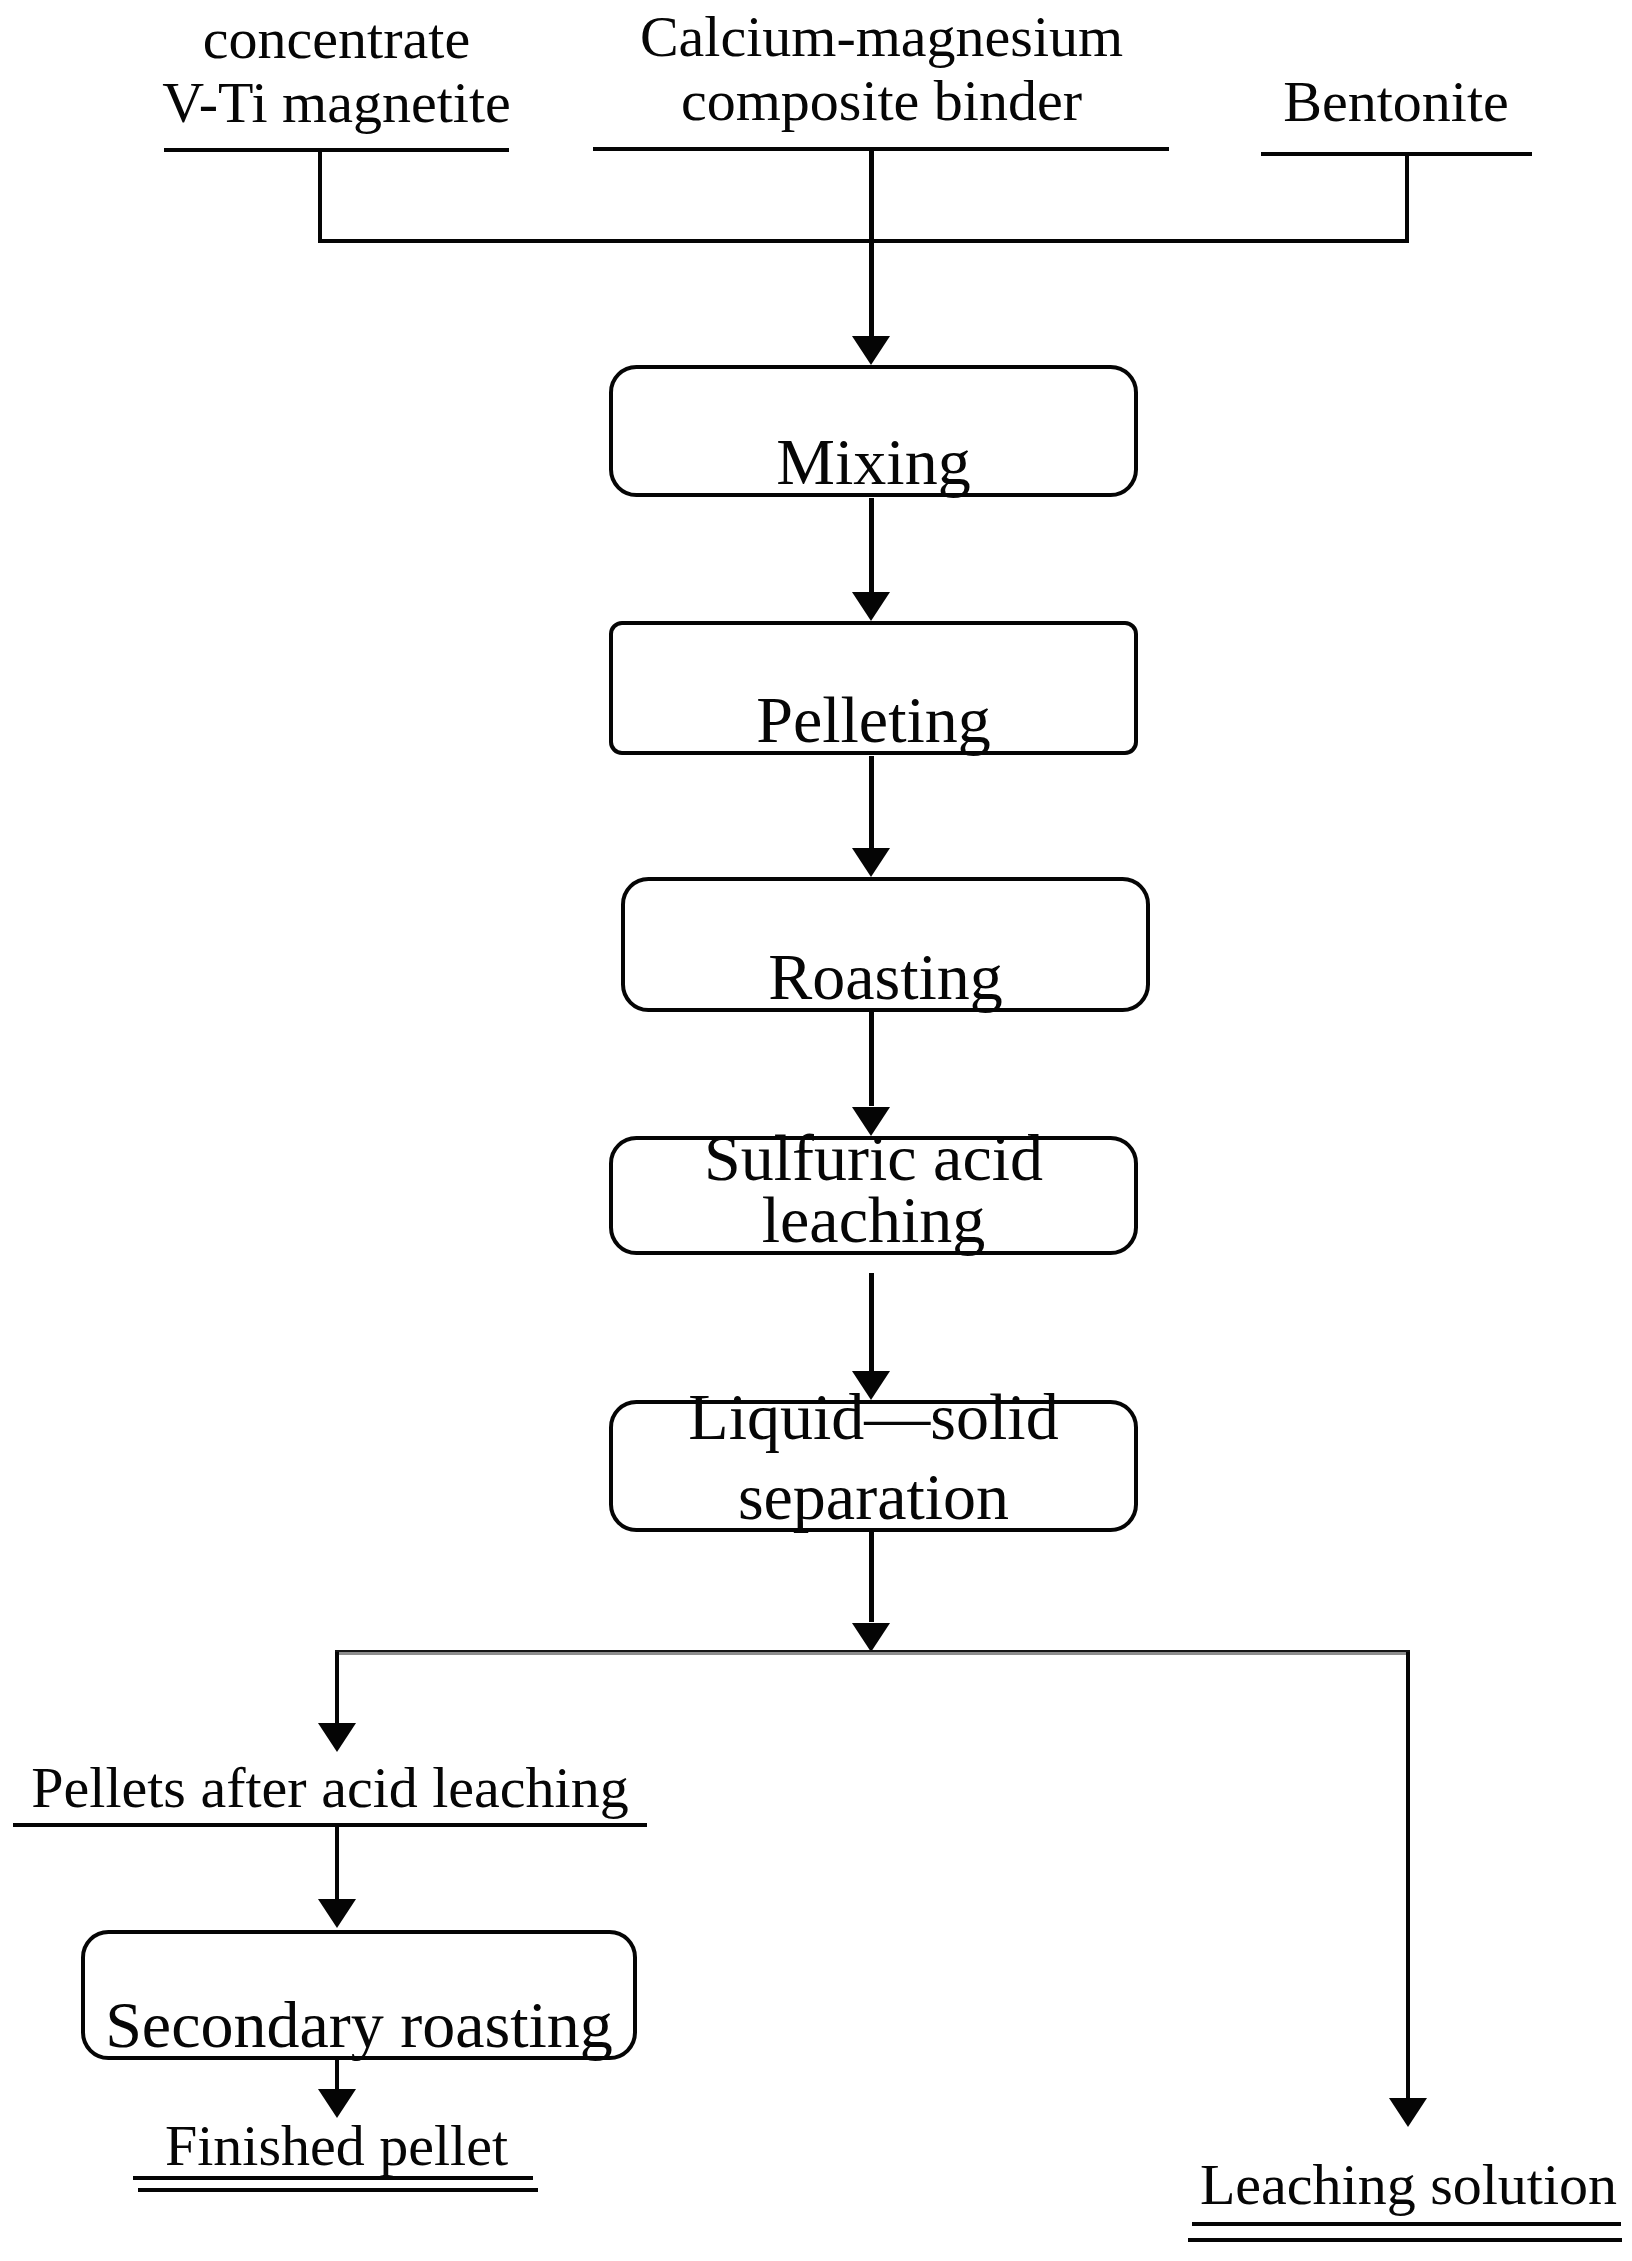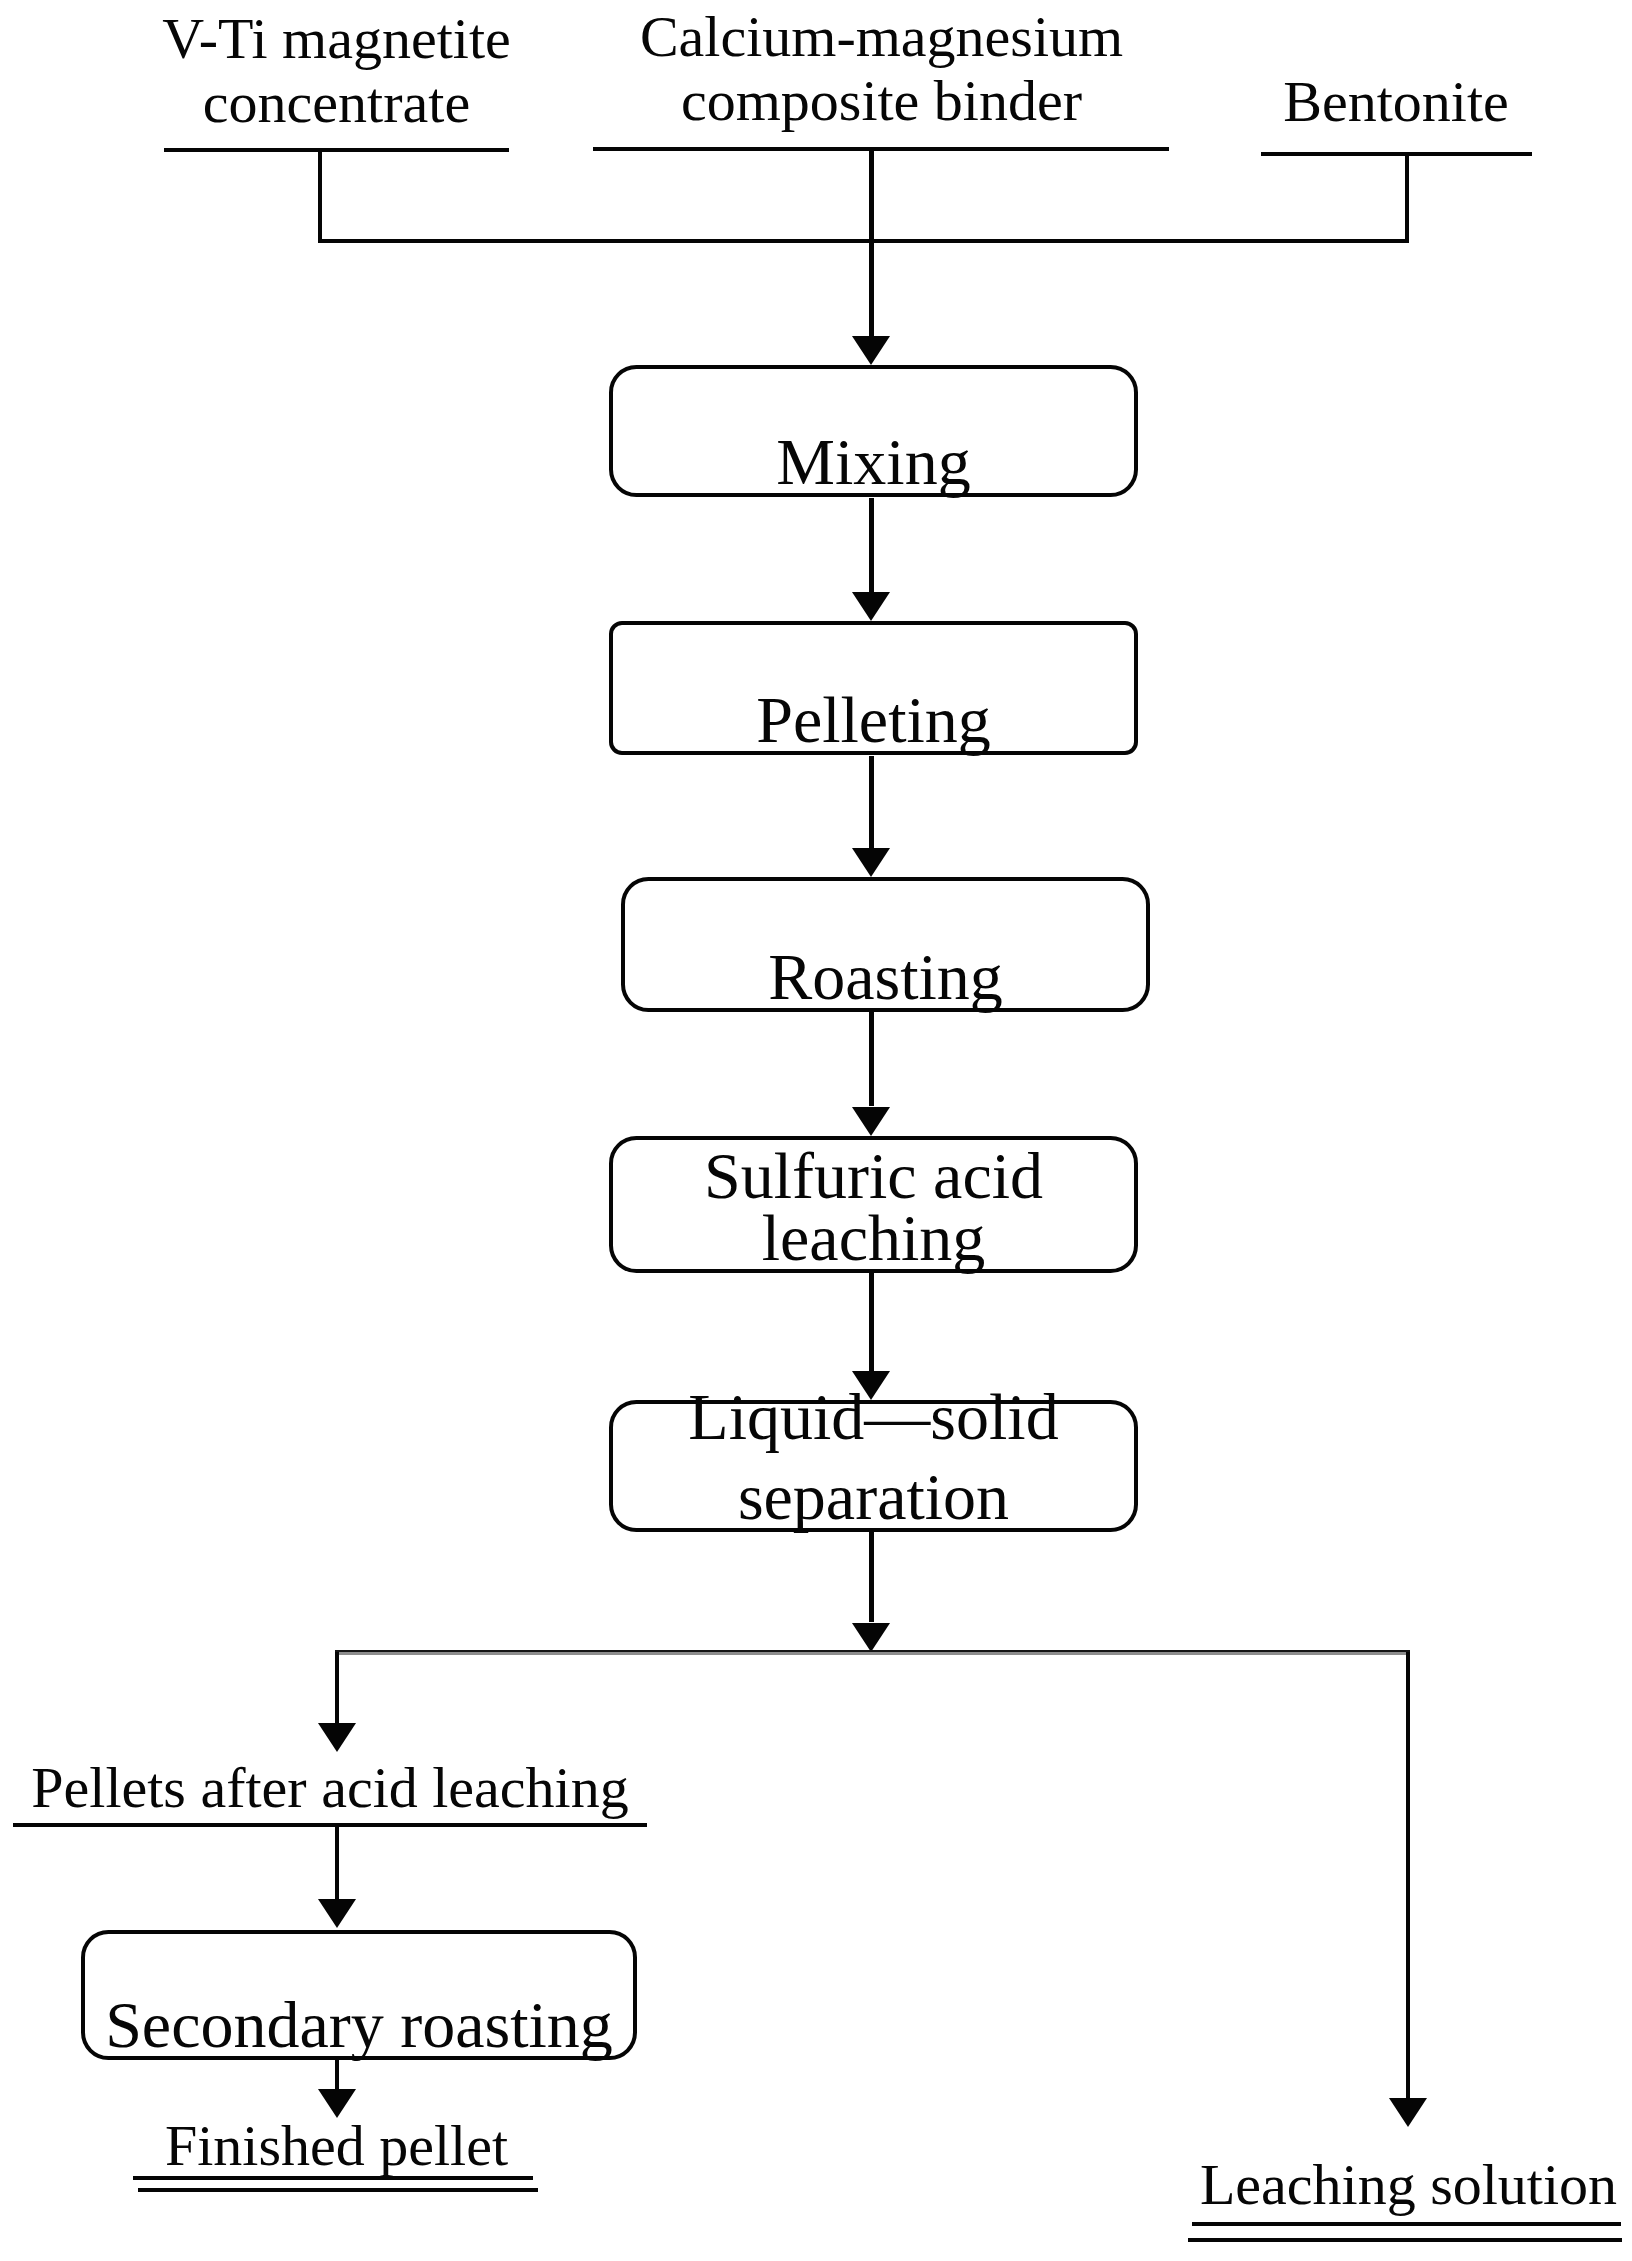--- a/index.html
+++ b/index.html
@@ -29,22 +29,22 @@
     position:absolute;height:4.6px;
     background:linear-gradient(to bottom,#141414 45%,#8d8d8d 45%);
   }
 </style>
 </head>
 <body>
 
 <div id="canvas">
 
   <div class="lbl" style="left:154px;top:7.3px;width:365px;">
+    <span class="ln">concentrate</span>
     <span class="ln">V-Ti magnetite</span>
-    <span class="ln">concentrate</span>
   </div>
   <div class="uline" style="left:164px;top:148px;width:345px;height:3.7px;"></div>
 
   <div class="lbl" style="left:598px;top:4.6px;width:567px;">
     <span class="ln">Calcium-magnesium</span>
     <span class="ln">composite binder</span>
   </div>
   <div class="uline" style="left:593px;top:147px;width:576px;height:3.7px;"></div>
 
   <div class="lbl" style="left:1259px;top:70px;width:274px;">
@@ -72,21 +72,21 @@
   <div class="vline" style="left:869px;top:756px;width:4.6px;height:92px;"></div>
   <div class="ah" style="left:852px;top:848px;"></div>
 
   <div class="box" style="left:609px;top:877px;width:529px;height:135px;margin-left:12px;">
     <span>Roasting</span>
   </div>
 
   <div class="vline" style="left:869px;top:1012px;width:4.6px;height:94px;"></div>
   <div class="ah" style="left:852px;top:1107px;"></div>
 
-  <div class="box" style="left:609px;top:1136px;width:529px;height:137px;">
+  <div class="box" style="left:609px;top:1136px;width:529px;height:119px;">
     <span class="ln">Sulfuric acid</span>
     <span class="ln">leaching</span>
   </div>
 
   <div class="vline" style="left:869px;top:1273px;width:4.6px;height:98px;"></div>
   <div class="ah" style="left:852px;top:1371px;"></div>
 
   <div class="box" style="left:609px;top:1400px;width:529px;height:132px;gap:18px;">
     <span class="ln">Liquid—solid</span>
     <span class="ln">separation</span>

